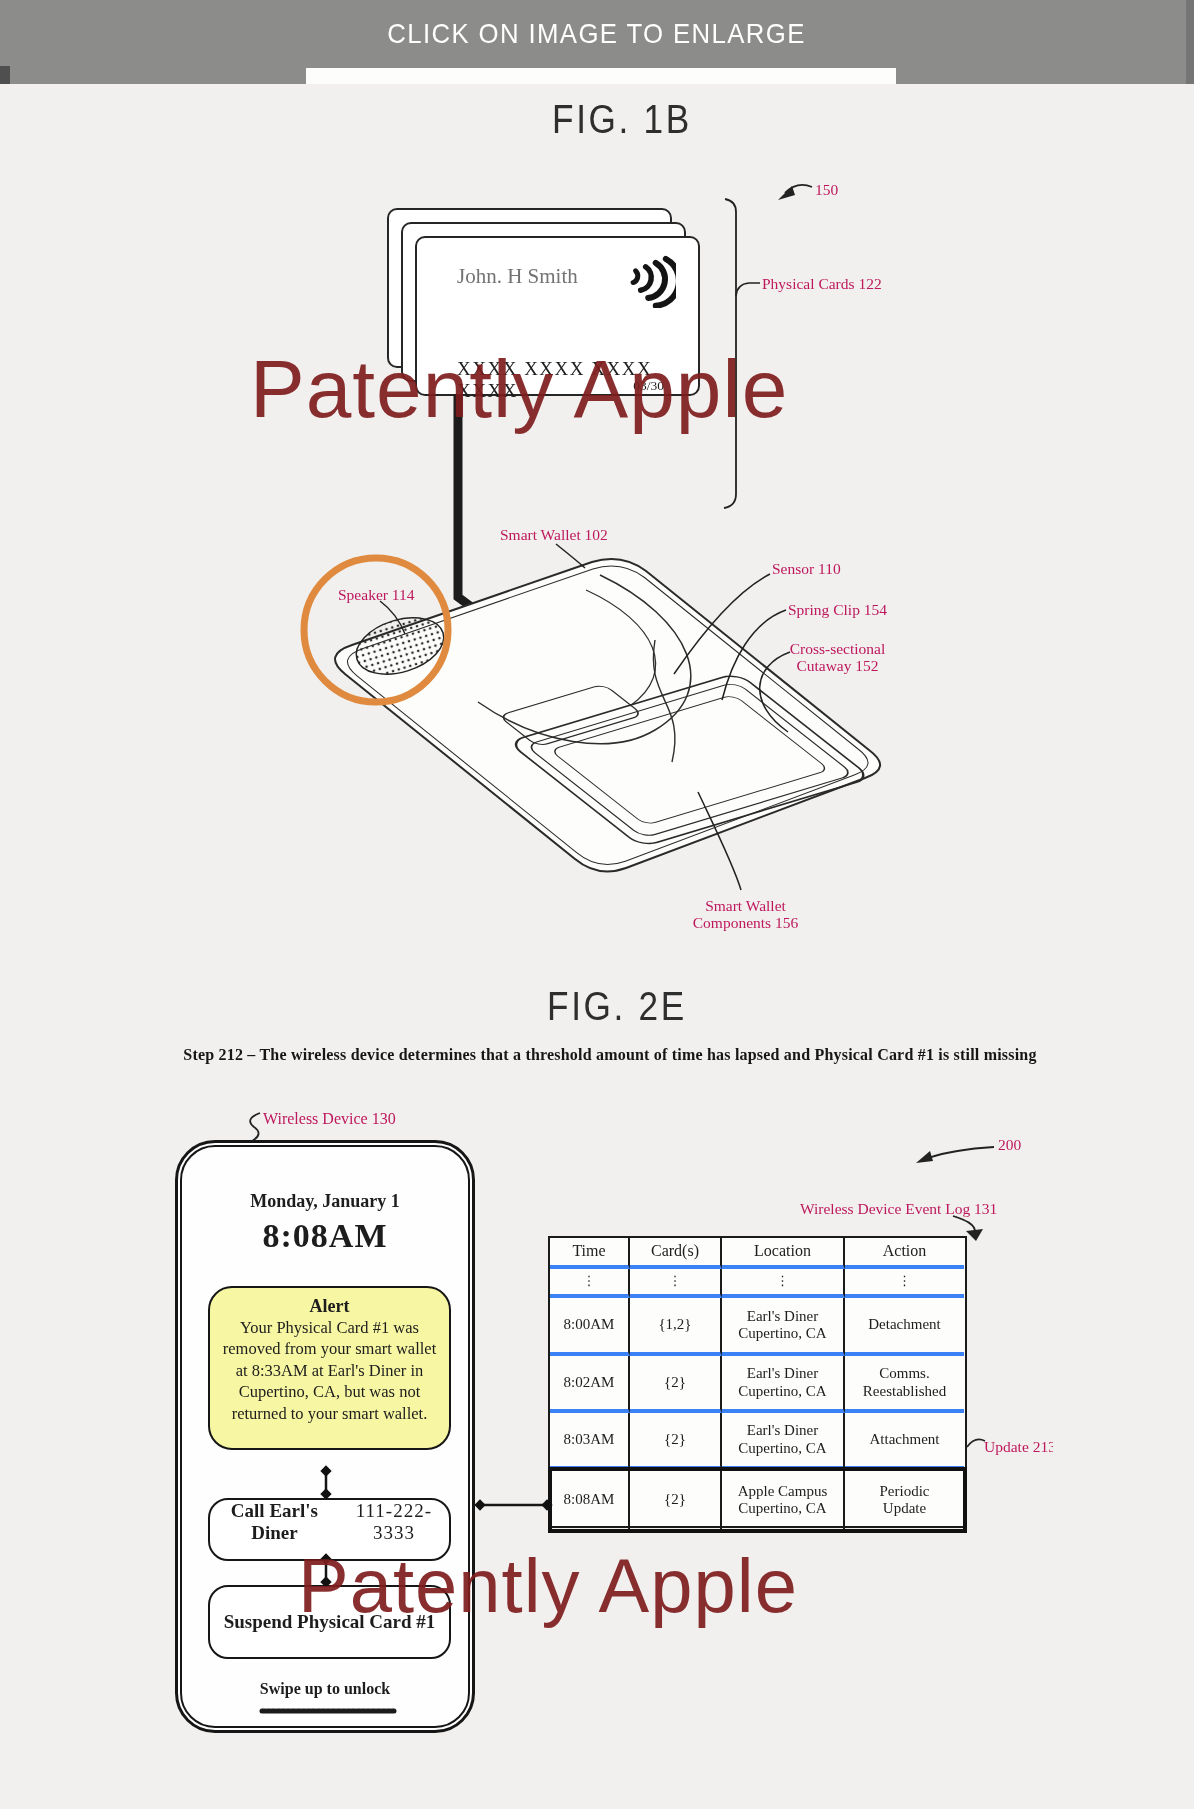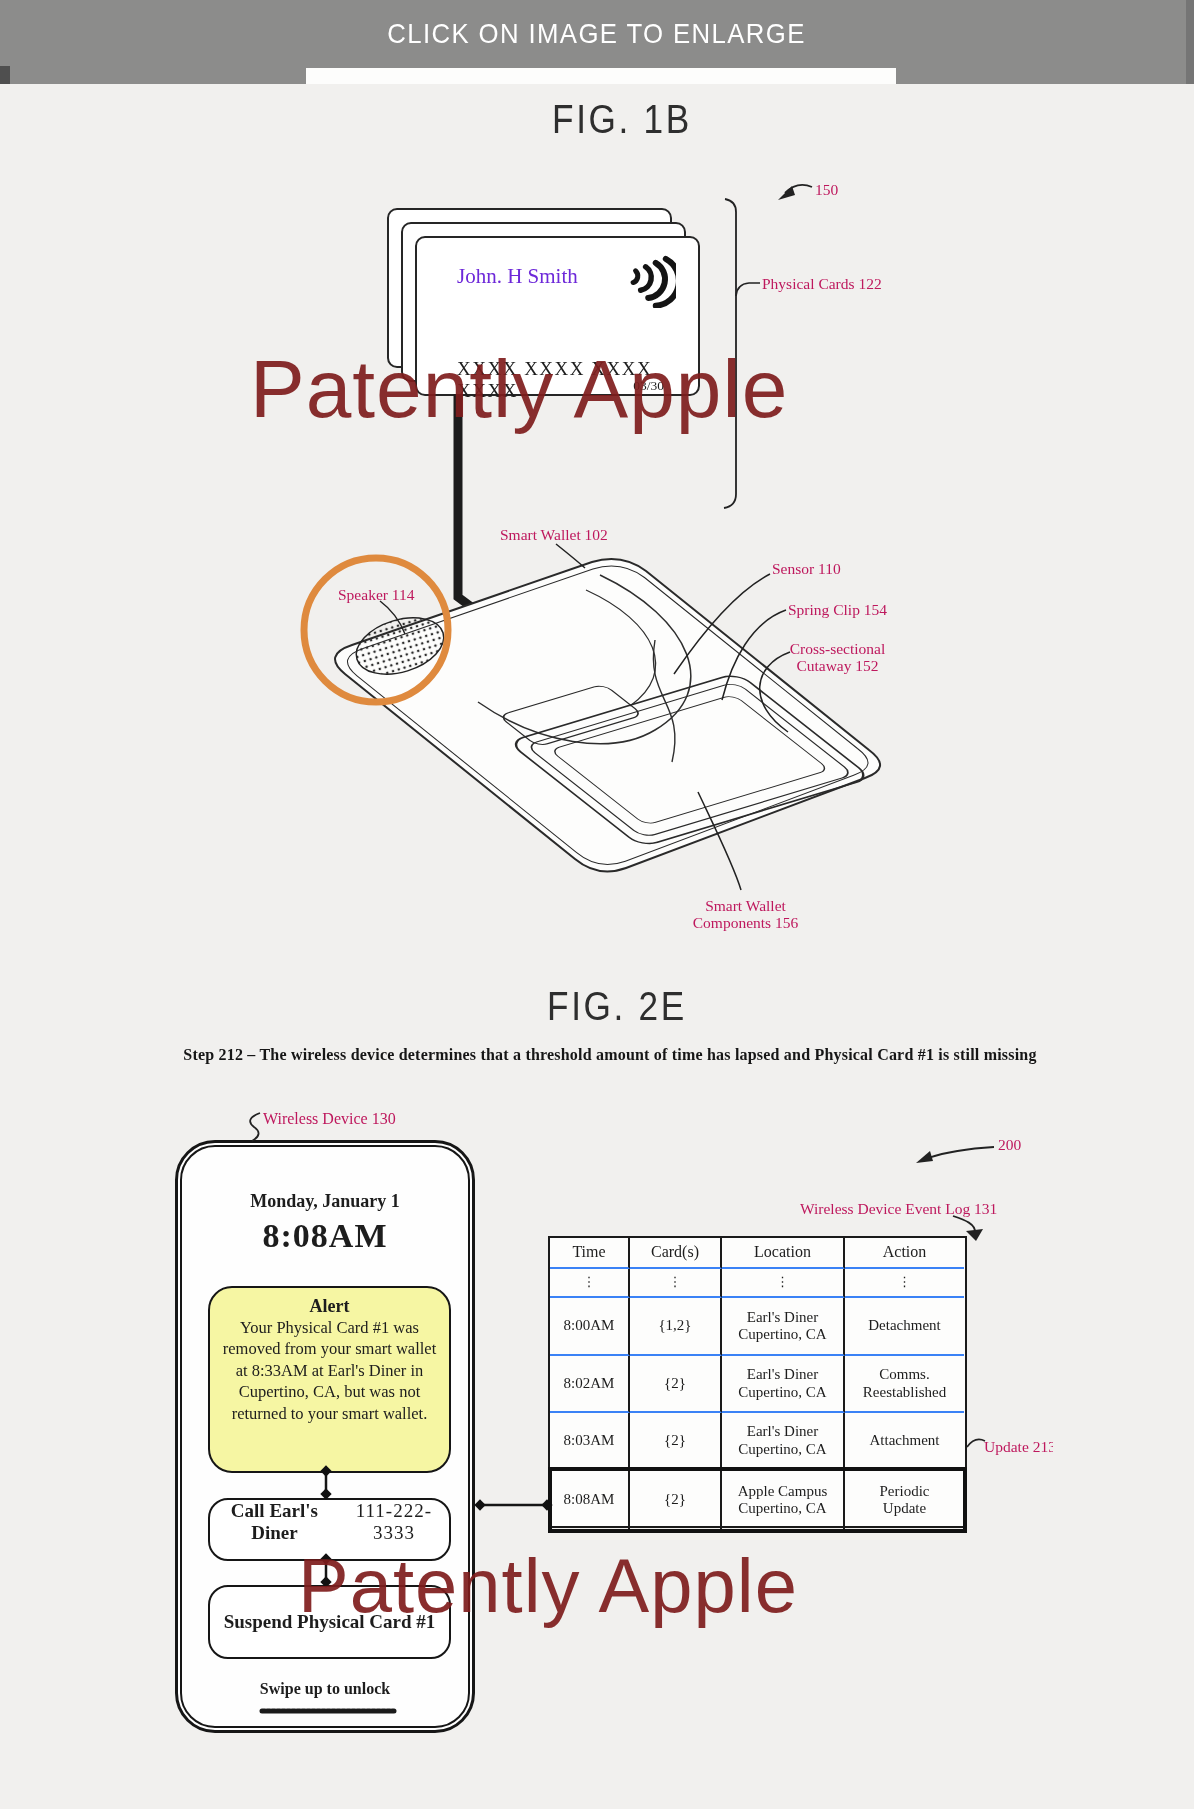--- a/index.html
+++ b/index.html
@@ -18,55 +18,55 @@
   .figtitle{position:absolute;font-family:"Liberation Sans",sans-serif;font-size:40px;
             color:#2e2e2e;letter-spacing:3px;transform:scaleX(.88);transform-origin:left top;
             white-space:nowrap;}
   
   .plabel{position:absolute;font-family:"Liberation Serif",serif;font-size:15.5px;color:#be185d;
           white-space:nowrap;}
   .plabel.center{text-align:center;white-space:normal;line-height:17px;}
   
   .pcard{position:absolute;width:285px;height:160px;background:#fff;border:2px solid #262626;
          border-radius:10px;box-sizing:border-box;}
-  .pcard .name{position:absolute;left:40px;top:26px;font-size:21px;color:#6d28d9;}
+  .pcard .name{position:absolute;left:40px;top:26px;font-size:21px;color:#737373;}
   .pcard .num{position:absolute;left:40px;top:120px;font-size:19px;letter-spacing:1.5px;}
   .pcard .exp{position:absolute;right:34px;top:140px;font-size:13.5px;}
   .pcard .nfc{position:absolute;right:22px;top:14px;}
   
   .wm{position:absolute;font-family:"Liberation Sans",sans-serif;color:#7f1d1d;opacity:.92;
       letter-spacing:1px;white-space:nowrap;z-index:40;pointer-events:none;}
   
   .ovl{position:absolute;z-index:20;}
   
   .steptext{position:absolute;left:140px;top:1046px;width:940px;text-align:center;
             font-size:16px;font-weight:bold;letter-spacing:.2px;color:#161616;}
   
   .phone{position:absolute;left:175px;top:1140px;width:300px;height:593px;box-sizing:border-box;
          border:3px solid #161616;border-radius:40px;background:#fefefe;}
   .phone-inner{position:absolute;inset:2px;border:2px solid #161616;border-radius:35px;}
   .ph-date{position:absolute;left:0;top:48px;width:100%;text-align:center;font-size:18px;font-weight:bold;}
   .ph-time{position:absolute;left:0;top:74px;width:100%;text-align:center;font-size:34px;font-weight:bold;letter-spacing:1px;}
   .ph-box{position:absolute;left:30px;width:243px;box-sizing:border-box;border:2.5px solid #161616;
           border-radius:20px;background:#fff;text-align:center;}
-  .ph-alert{top:143px;height:187px;background:#f6f6a3;border-radius:24px;padding-top:8px;}
+  .ph-alert{top:143px;height:164px;background:#f6f6a3;border-radius:24px;padding-top:8px;}
   .ph-alert .t{font-size:18px;font-weight:bold;}
   .ph-alert .b{font-size:16.5px;line-height:1.3;padding:0 6px;}
   .ph-call{top:355px;height:63px;display:flex;justify-content:center;}
   .ph-call .l1{font-size:19px;font-weight:bold;}
   .ph-call .l2{font-size:19px;letter-spacing:1px;}
   .ph-suspend{top:442px;height:74px;display:flex;align-items:center;justify-content:center;
               font-size:19px;font-weight:bold;}
   .ph-swipe{position:absolute;left:0;top:537px;width:100%;text-align:center;font-size:16px;font-weight:bold;}
   
   .elog{position:absolute;left:548px;top:1236px;width:419px;height:292px;box-sizing:border-box;
         border:2.5px solid #1a1a1a;background:#fdfdfc;display:grid;
         grid-template-columns:80px 92px 123px 119px;
         grid-template-rows:31px 29px 58px 57px 57px 60px;z-index:10;}
-  .elog .c{border-right:2px solid #1a1a1a;border-bottom:2px solid #3b82f6;display:flex;
+  .elog .c{border-right:2px solid #1a1a1a;border-bottom:4px solid #3b82f6;display:flex;
            flex-direction:column;align-items:center;justify-content:center;font-size:15px;
            line-height:1.15;box-sizing:border-box;text-align:center;}
   .elog .c.lc{border-right:none;}
   .elog .c.lr{border-bottom:none;}
   .elog .th{font-size:16px;}
   .elog .dots{font-size:13px;}
   .hl-outline{position:absolute;left:-2.5px;top:229px;width:419px;height:65.5px;
               border:4px solid #111;box-sizing:border-box;pointer-events:none;}
 </style>
 </head>

